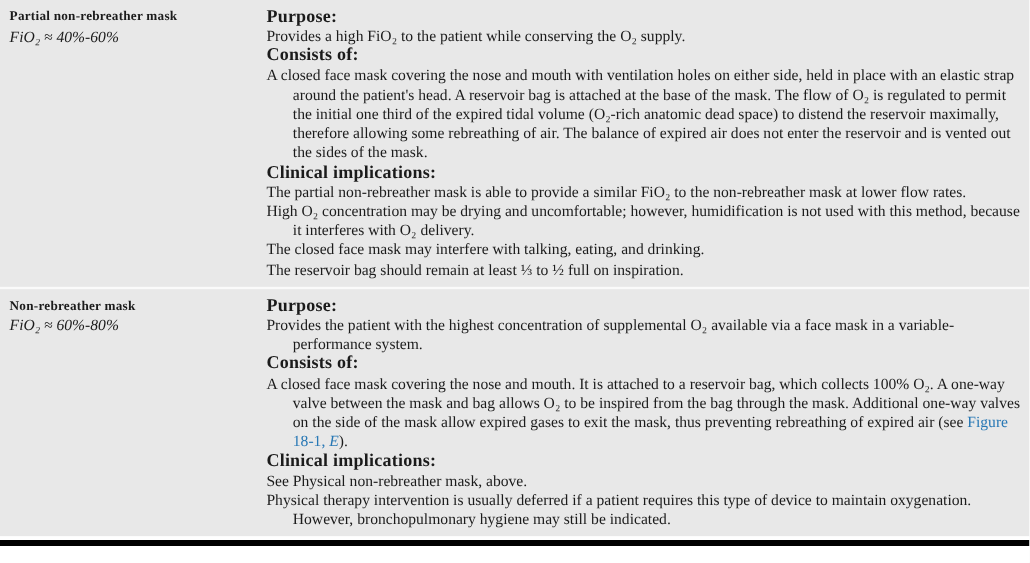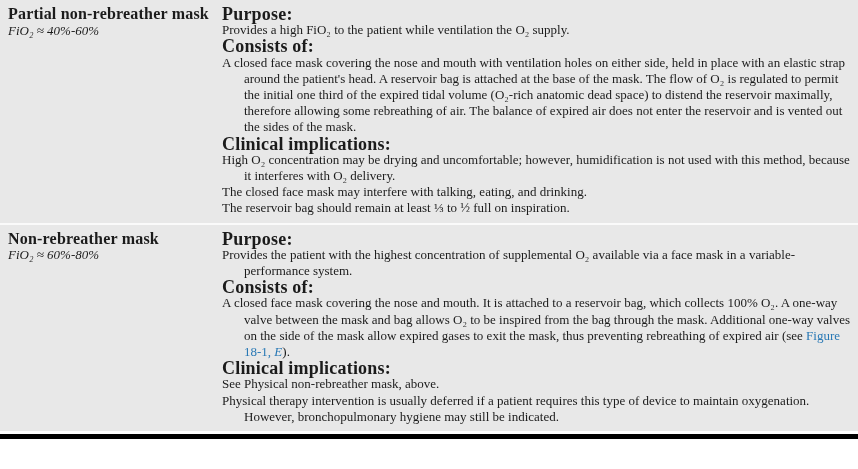--- a/index.html
+++ b/index.html
@@ -15,23 +15,23 @@
   .row { display:flex; box-sizing:border-box; }
   .row.second { border-top:2px solid #fafafa; }
   .col-left {
     flex:0 0 222px; width:222px;
     padding:6px 4px 0 8px; box-sizing:border-box;
   }
   .col-right {
     flex:1 1 auto;
     padding:6px 8px 6px 0; box-sizing:border-box;
   }
-  .device { font-weight:bold; font-size:16px; line-height:16.5px; letter-spacing:0.2px; }
+  .device { font-weight:bold; font-size:11px; line-height:16.5px; letter-spacing:0.2px; }
   .fio2 { font-size:13px; line-height:16.5px;font-style:italic; }
-  .h { font-weight:bold; font-size:18px; line-height:16.2px; letter-spacing:0.2px; }
+  .h { font-weight:bold; font-size:15px; line-height:16.2px; letter-spacing:0.2px; }
   p.para {
     margin:0; font-size:13px; line-height:16.2px;
     padding-left:22px; text-indent:-22px;
   }
   .fig-link { color:#2878b5; cursor:pointer; }
   .fig-link .fig-letter { font-style:italic; }
   .bottom-gap { height:3px; background:#ffffff; }
   .bottom-rule { height:5px; background:#000000; }
 </style>
 </head>
@@ -40,24 +40,25 @@
 <div class="page">
   <div class="table">
 
     <div class="row">
       <div class="col-left">
         <div class="device">Partial non-rebreather mask</div>
         <div class="fio2">FiO₂ ≈ 40%-60%</div>
       </div>
       <div class="col-right">
         <div class="h">Purpose:</div>
-        <p class="para">Provides a high FiO₂ to the patient while ventilation the O₂ supply.</p>
+        <p class="para">Provides a high FiO₂ to the patient while conserving the O₂ supply.</p>
         <div class="h">Consists of:</div>
         <p class="para">A closed face mask covering the nose and mouth with ventilation holes on either side, held in place with an elastic strap around the patient's head. A reservoir bag is attached at the base of the mask. The flow of O₂ is regulated to permit the initial one third of the expired tidal volume (O₂-rich anatomic dead space) to distend the reservoir maximally, therefore allowing some rebreathing of air. The balance of expired air does not enter the reservoir and is vented out the sides of the mask.</p>
         <div class="h">Clinical implications:</div>
+        <p class="para">The partial non-rebreather mask is able to provide a similar FiO₂ to the non-rebreather mask at lower flow rates.</p>
         <p class="para">High O₂ concentration may be drying and uncomfortable; however, humidification is not used with this method, because it interferes with O₂ delivery.</p>
         <p class="para">The closed face mask may interfere with talking, eating, and drinking.</p>
         <p class="para">The reservoir bag should remain at least ⅓ to ½ full on inspiration.</p>
       </div>
     </div>
 
     <div class="row second">
       <div class="col-left">
         <div class="device">Non-rebreather mask</div>
         <div class="fio2">FiO₂ ≈ 60%-80%</div>

